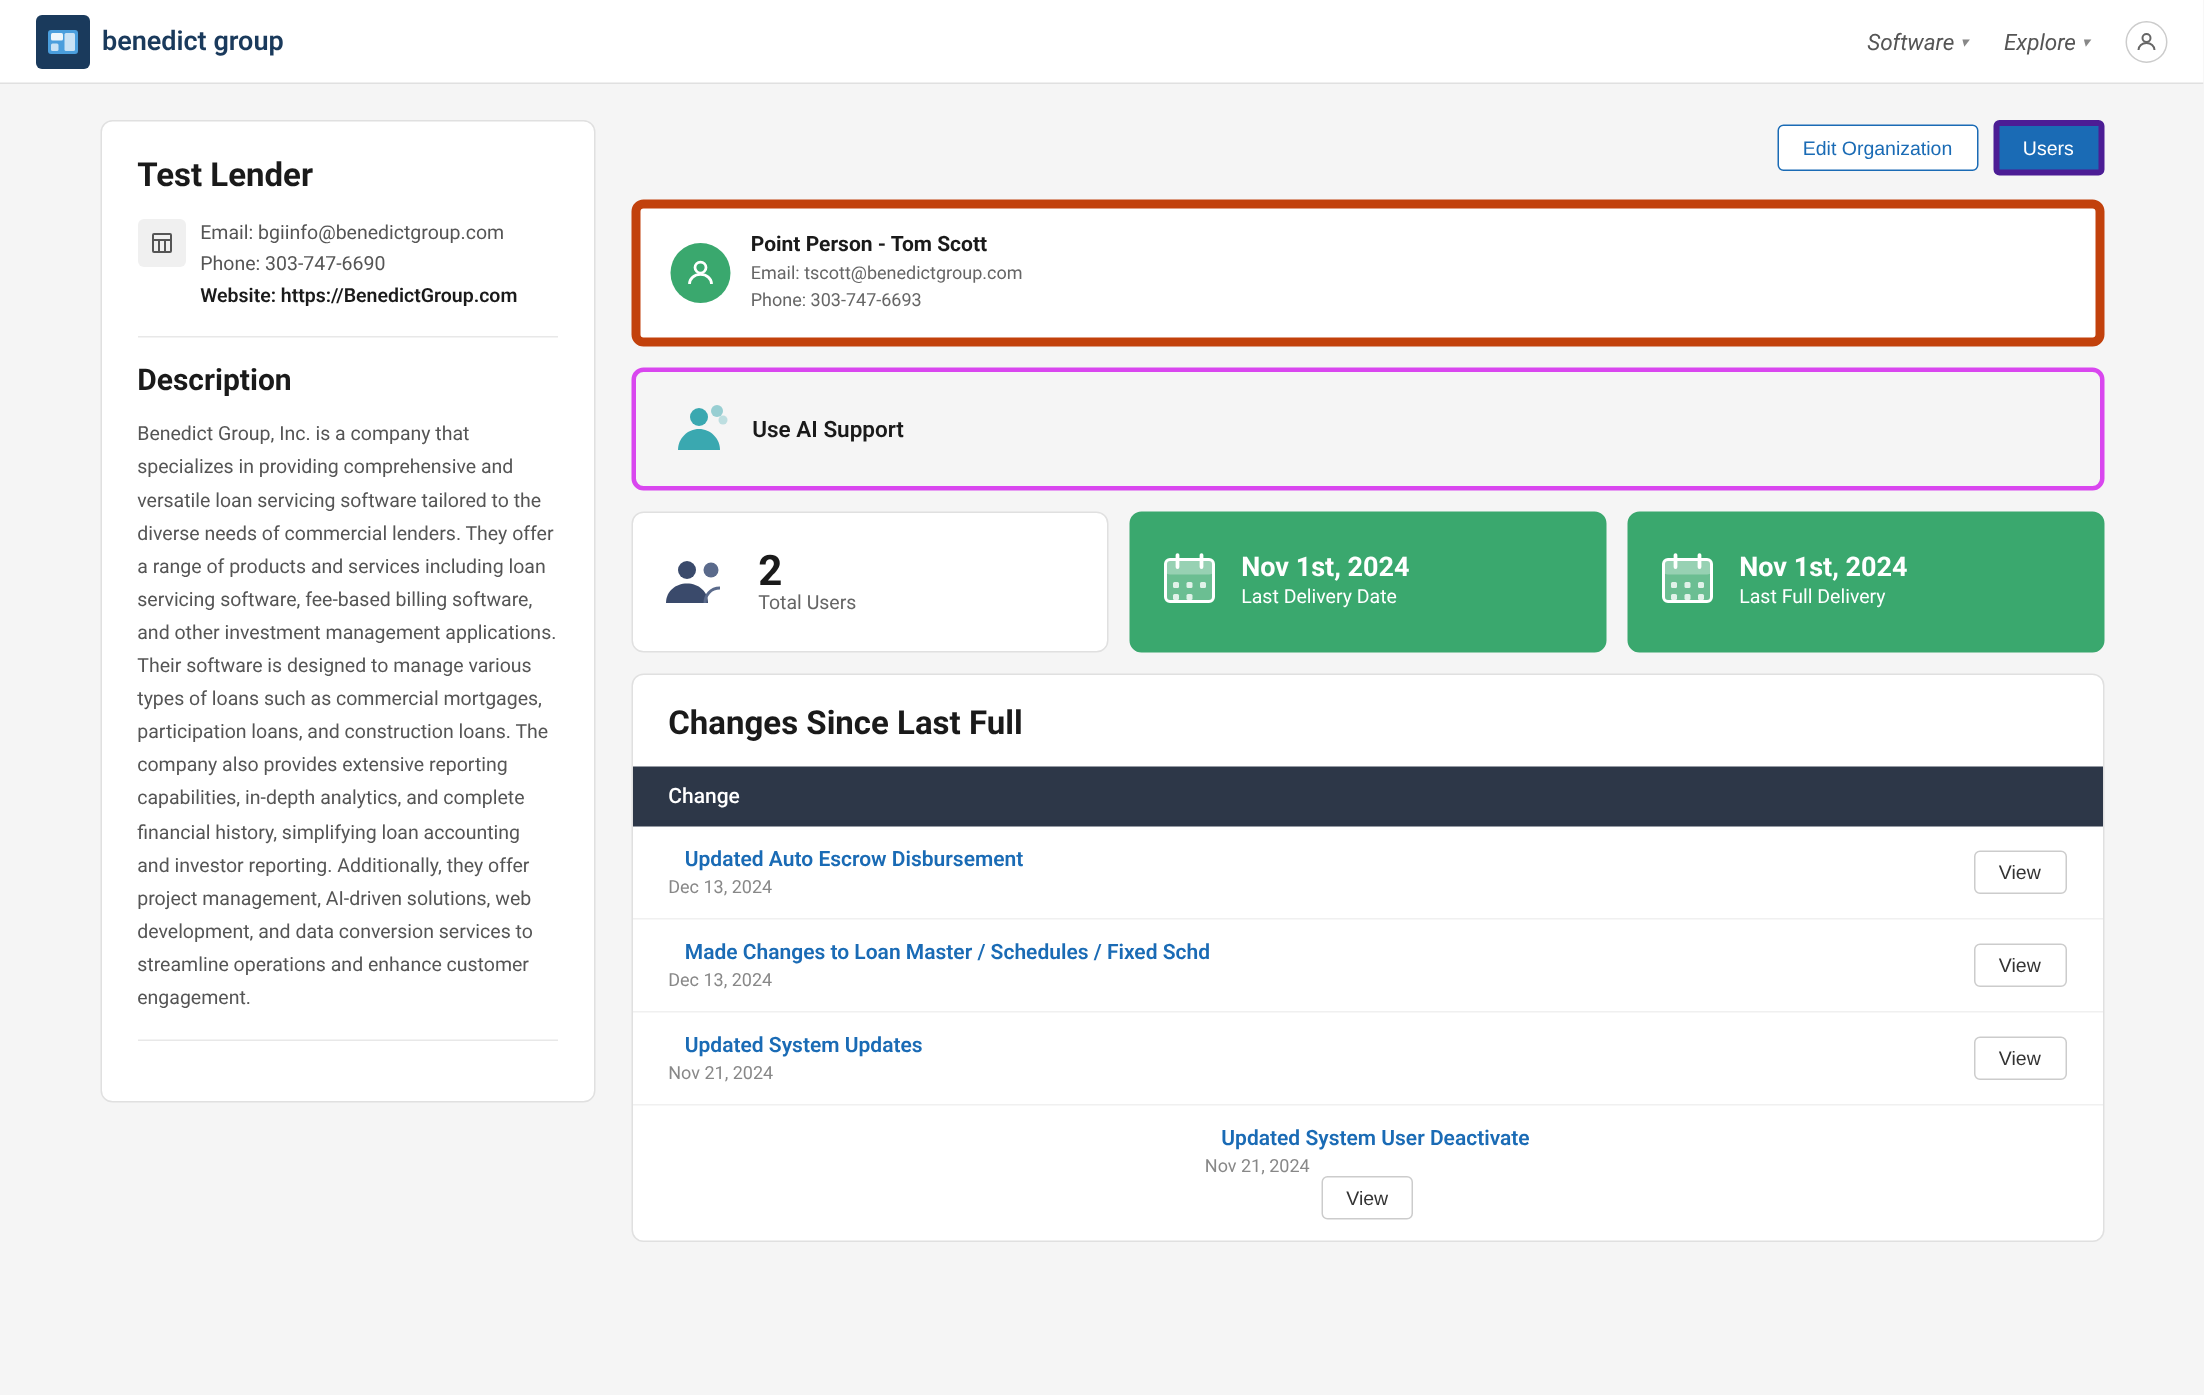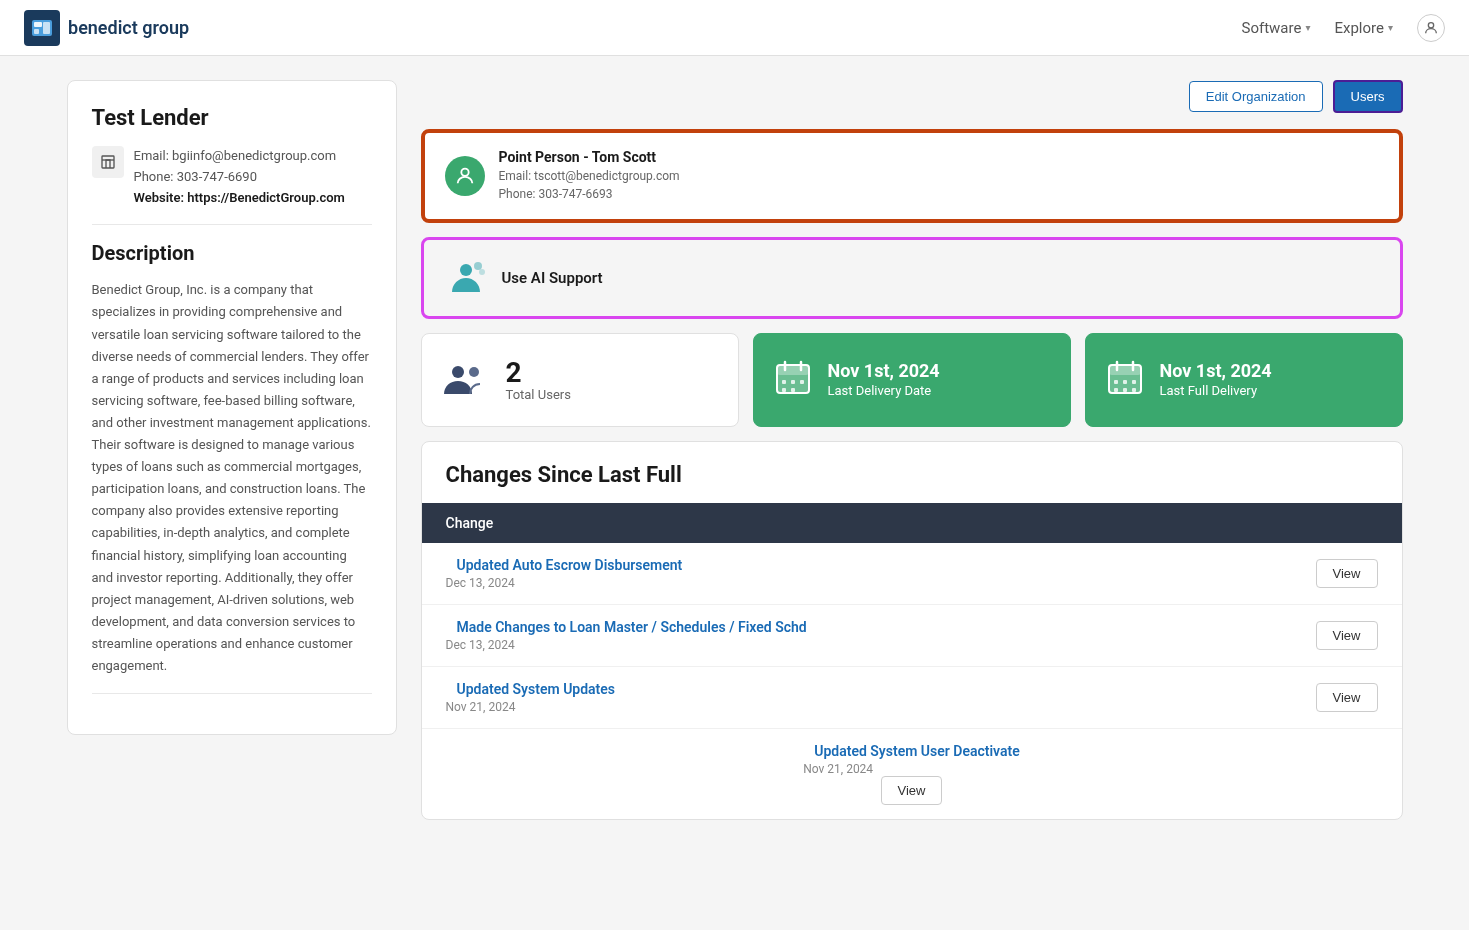--- a/index.html
+++ b/index.html
@@ -32,20 +32,21 @@
     .logo-icon svg { width: 24px; height: 24px; }
     .logo-text {
       font-size: 18px;
       font-weight: 600;
       color: #1a3a5c;
     }
     .header-nav {
       display: flex;
       align-items: center;
       gap: 24px;
+      font-style: italic;
     }
     .nav-item {
       display: flex;
       align-items: center;
       gap: 4px;
       color: #555;
       font-size: 15px;
       cursor: pointer;
     }
     .chevron {
@@ -150,34 +151,34 @@
       border: 1px solid #1a6bb5;
       border-radius: 4px;
       background: #fff;
       color: #1a6bb5;
       font-size: 13px;
       cursor: pointer;
       font-weight: 500;
     }
     .btn-primary {
       padding: 7px 16px;
-      border: 2px solid #4c1d95;
+      border: 4px solid #4c1d95;
       border-radius: 4px;
       background: #1a6bb5;
       color: #fff;
       font-size: 13px;
       cursor: pointer;
       font-weight: 500;
     }
 
     
     .point-person-card {
       background: #fff;
       border-radius: 8px;
-      border: 4px solid #c2410c;
+      border: 6px solid #c2410c;
       padding: 16px 20px;
       display: flex;
       align-items: center;
       gap: 14px;
       margin-bottom: 14px;
     }
     .avatar {
       width: 40px;
       height: 40px;
       border-radius: 50%;

